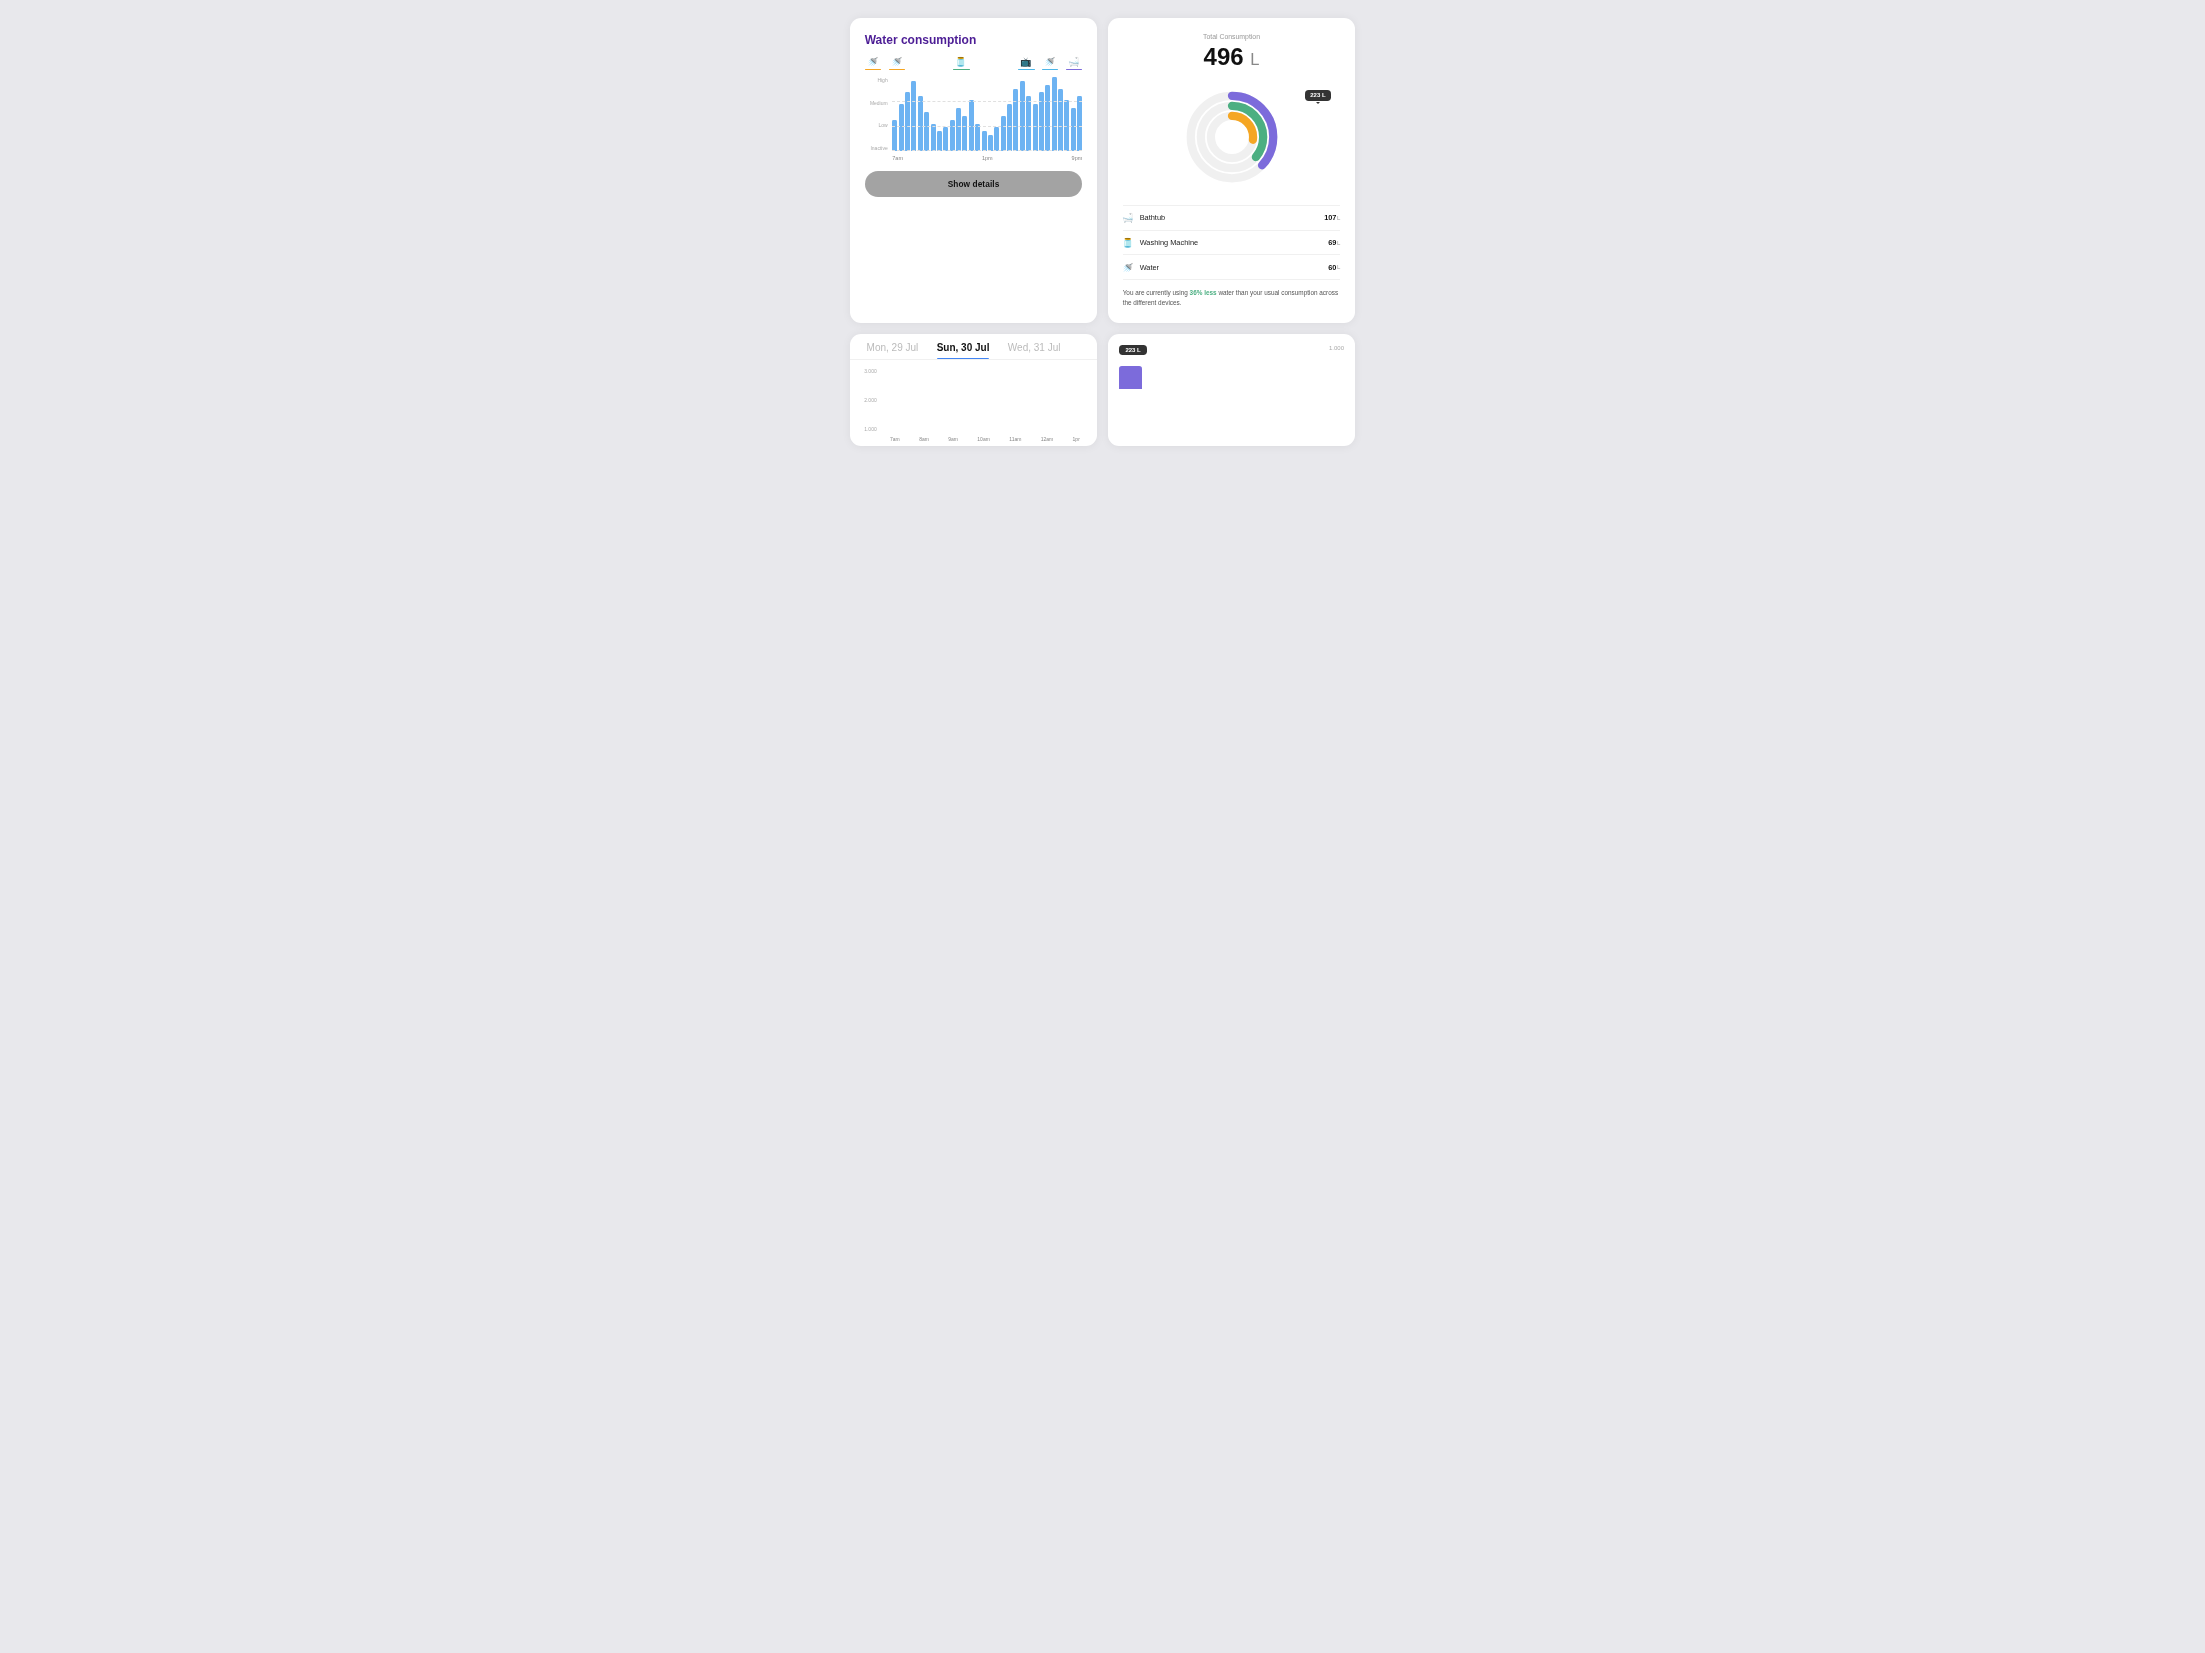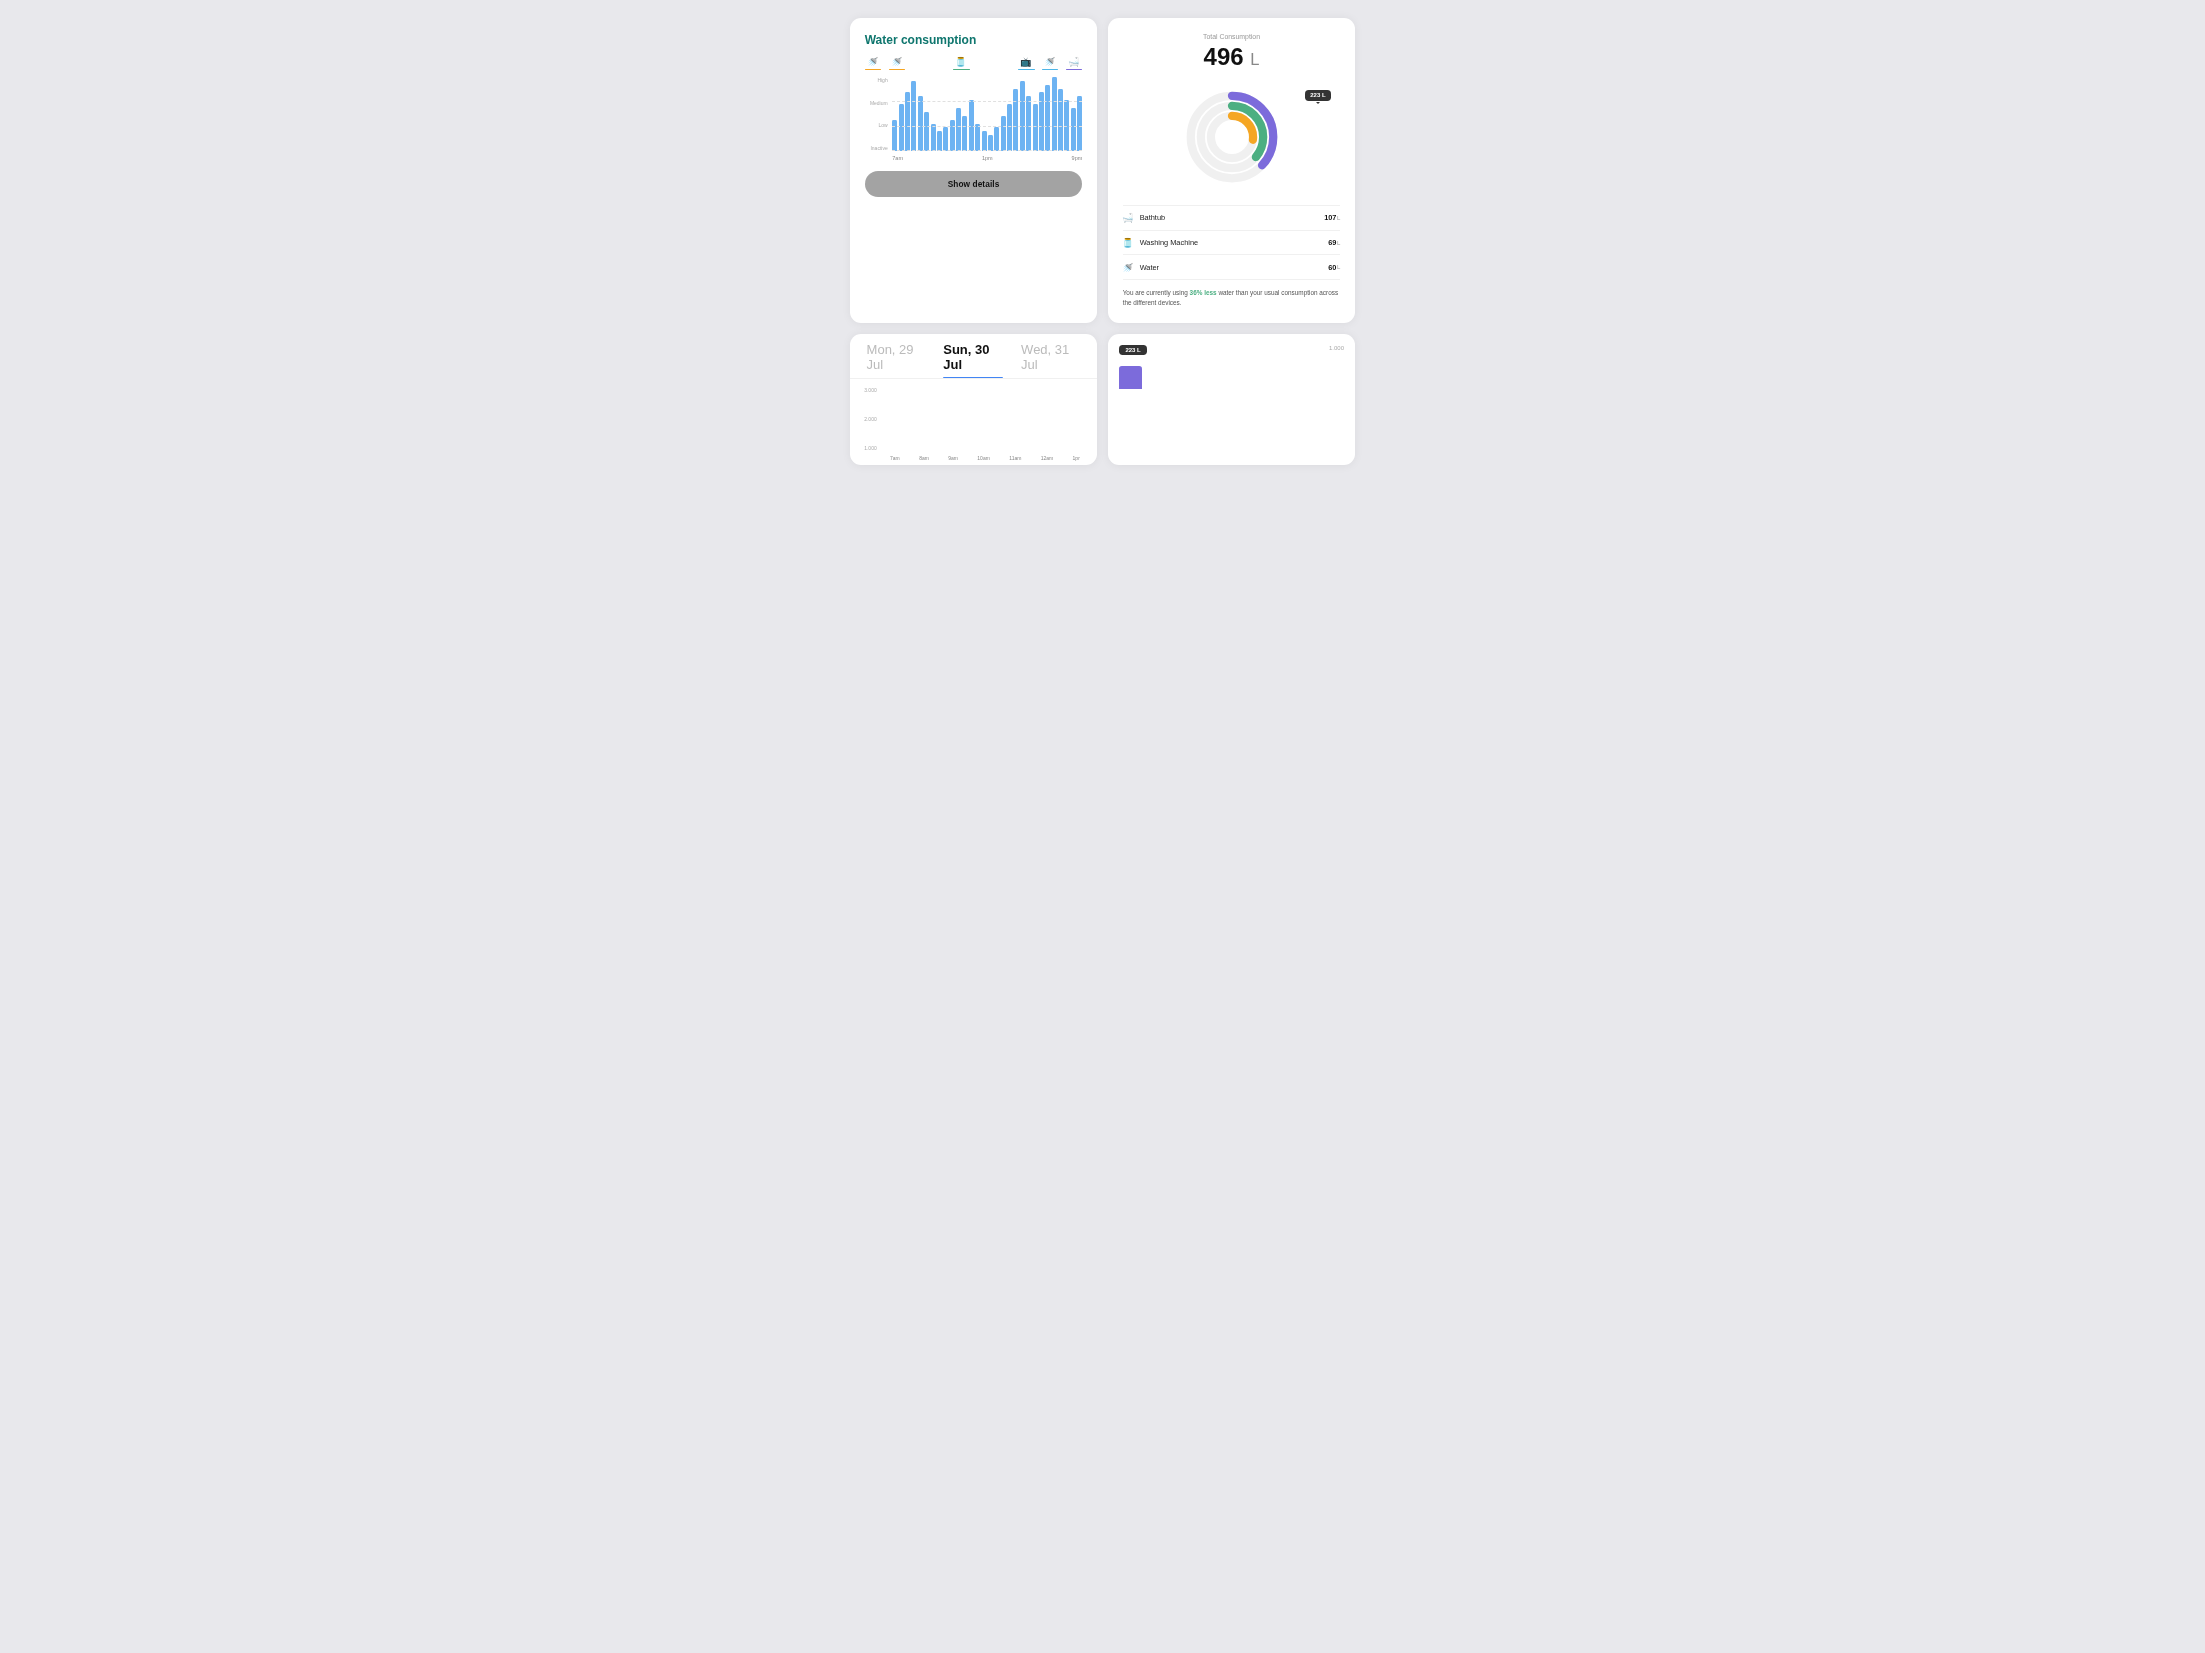--- a/index.html
+++ b/index.html
@@ -23,21 +23,21 @@
       background: #fff;
       border-radius: 11px;
       padding: 14.7px;
       box-shadow: 0 0.9px 9.2px rgba(0,0,0,0.06);
     }
 
     
     .water-card .card-title {
       font-size: 12px;
       font-weight: 700;
-      color: #0f766e;
+      color: #4c1d95;
       margin-bottom: 9.2px;
     }
     .device-icons {
       display: flex;
       gap: 7.4px;
       margin-bottom: 6.4px;
       align-items: flex-end;
     }
     .device-icon-group {
       display: flex;
@@ -223,21 +223,21 @@
       padding: 0;
       overflow: hidden;
     }
     .daily-tabs {
       display: flex;
       border-bottom: 0.5px solid #f0f0f0;
       padding: 0 7.4px;
     }
     .daily-tab {
       padding: 8.3px 9.2px 6.4px;
-      font-size: 13px;
+      font-size: 10px;
       color: #bbb;
       cursor: pointer;
       position: relative;
       font-weight: 500;
     }
     .daily-tab.active {
       color: #111;
       font-weight: 700;
     }
     .daily-tab.active::after {

